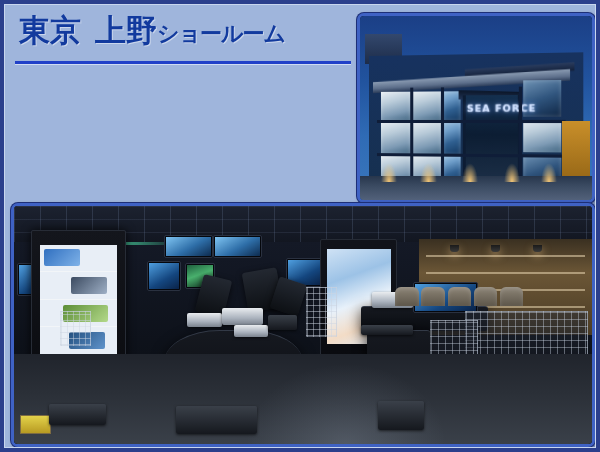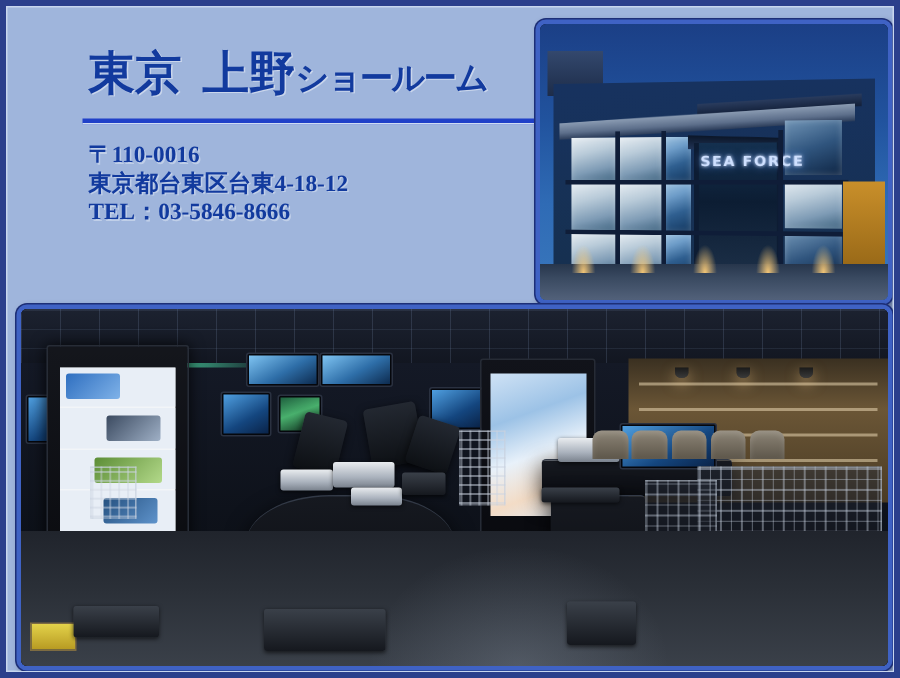--- a/index.html
+++ b/index.html
@@ -17,21 +17,21 @@
   .inner{
     position:relative;width:592px;height:444px;
     background:#9fb5dc;
     border:1px solid #c8d6ee;
     box-sizing:border-box;
     overflow:hidden;
   }
 
   
   .infocol{
-    position:absolute;left:8px;top:24px;width:340px;height:186px;margin-left:40px;
+    position:absolute;left:8px;top:6px;width:340px;height:186px;
   }
   .title{
     white-space:nowrap;
     color:#123a9e;
     font-weight:bold;
     font-size:31px;
     line-height:40px;
     letter-spacing:0px;
     padding-left:6px;
     text-shadow:1px 1px 0 rgba(255,255,255,.45);
@@ -287,25 +287,20 @@
 
 <div class="frame">
 <div class="inner">
 
   <div class="infocol">
 
     <div class="title"><span>東京</span><span class="gap"></span><span>上野</span><span class="sub">ショールーム</span></div>
 
     <div class="rule"></div>
 
-    <div class="addr">
-      <div>〒110-0016</div>
-      <div>東京都台東区台東4-18-12</div>
-      <div>TEL：03-5846-8666</div>
-    </div>
   </div>
 
 
   <div class="photo photo-ext">
     <div class="scene">
       <div class="sky"></div>
       <div class="sidebldg"></div>
 
       <div class="bldg">
         <div class="roofline"></div>

